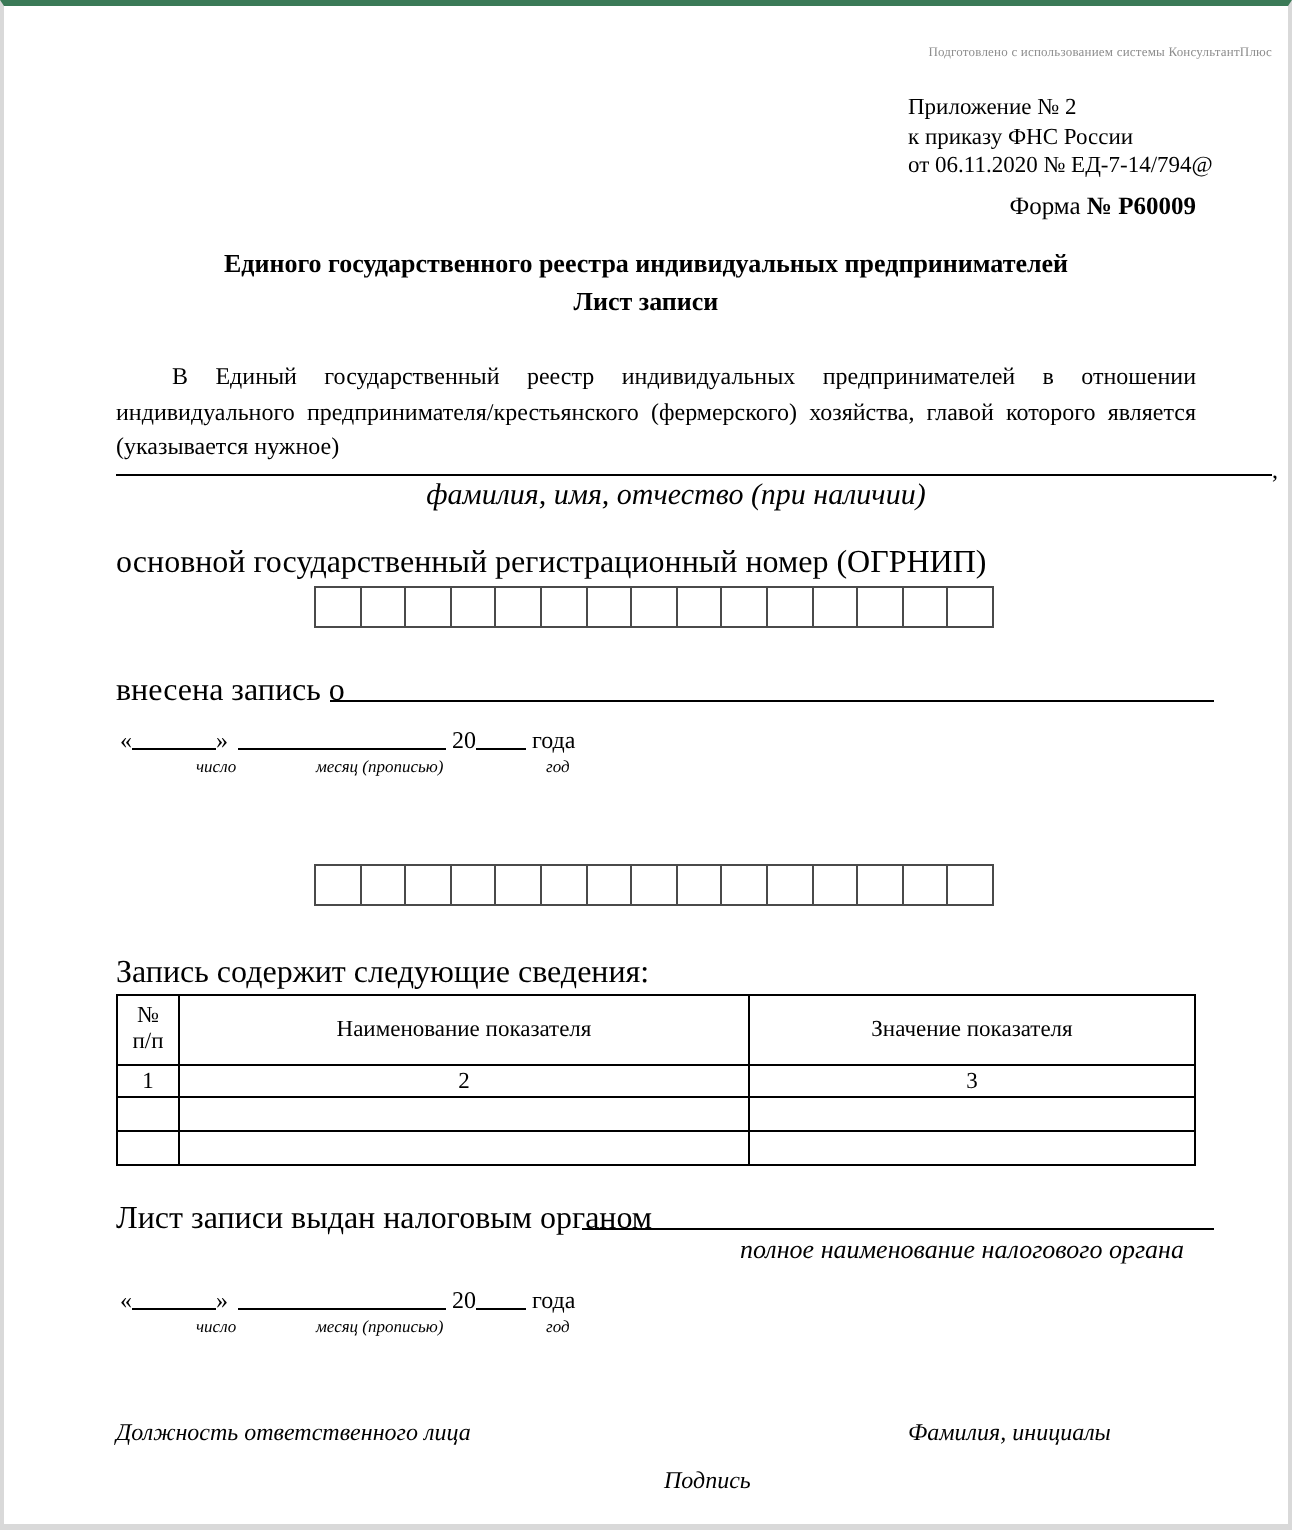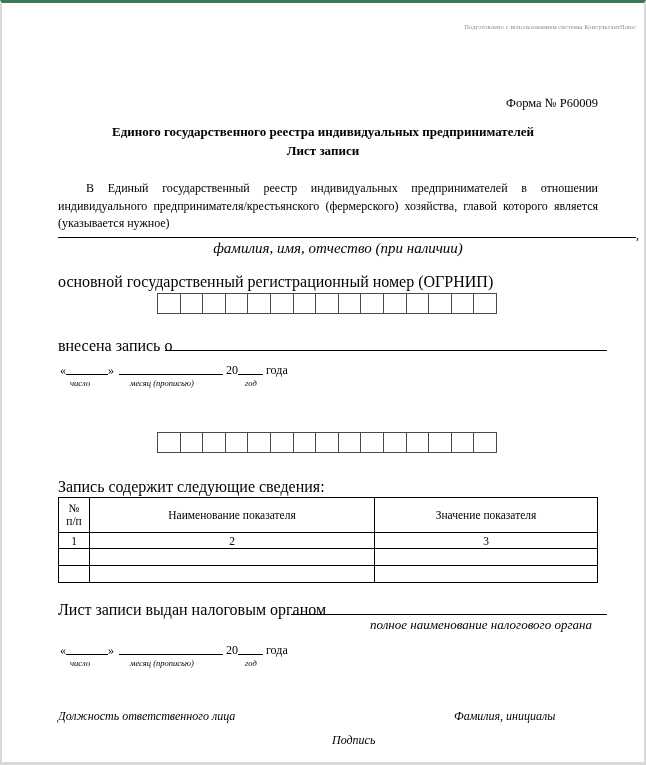--- a/index.html
+++ b/index.html
@@ -57,21 +57,21 @@
   }
 
   .form-no {
     position: absolute;
     top: 93px;
     right: 46px;
     font-size: 12.5px;
     white-space: nowrap;
   }
   .form-no .lbl { font-weight: normal; }
-  .form-no .code { font-weight: normal; }
+  .form-no .code { font-weight: bold; }
 
   
   .title-block {
     position: absolute;
     top: 119px;
     left: 0;
     width: 642px;
     text-align: center;
     font-weight: bold;
     font-size: 13px;
@@ -167,20 +167,21 @@
     display: inline-block;
     width: 25px;
     border-bottom: 1px solid #000;
     vertical-align: -1px;
   }
   .date-cap {
     position: absolute;
     font-size: 8.5px;
     font-style: italic;
     white-space: nowrap;
+    margin-left: 28px;
   }
 
   
   table.reg-table {
     position: absolute;
     border-collapse: collapse;
     table-layout: fixed;
     font-size: 11.5px;
   }
   table.reg-table td, table.reg-table th {
@@ -218,20 +219,25 @@
   .sig-row span { position: absolute; white-space: nowrap; }
 </style>
 </head>
 <body>
 
 <div id="page">
   <div class="sheet">
 
     <div class="watermark">Подготовлено с использованием системы КонсультантПлюс</div>
 
+    <div class="appendix">
+      <div>Приложение № 2</div>
+      <div>к приказу ФНС России</div>
+      <div>от 06.11.2020 № ЕД-7-14/794@</div>
+    </div>
 
     <div class="form-no"><span class="lbl">Форма </span><span class="code">№ Р60009</span></div>
 
     <div class="title-block">
       <div>Единого государственного реестра индивидуальных предпринимателей</div>
       <div>Лист записи</div>
     </div>
 
     <div class="intro"><span>В Единый государственный реестр индивидуальных предпринимателей в отношении индивидуального предпринимателя/крестьянского (фермерского) хозяйства, главой которого является </span><span class="ital">(указывается нужное)</span></div>
 

